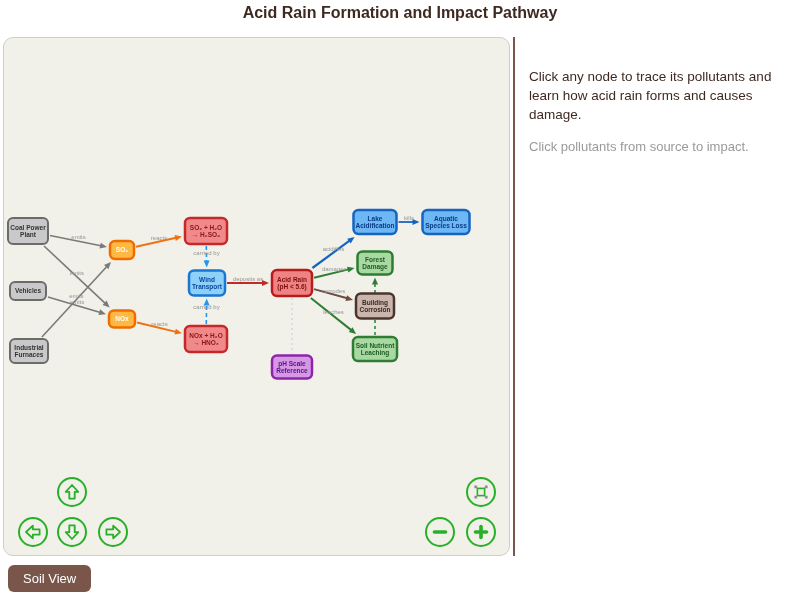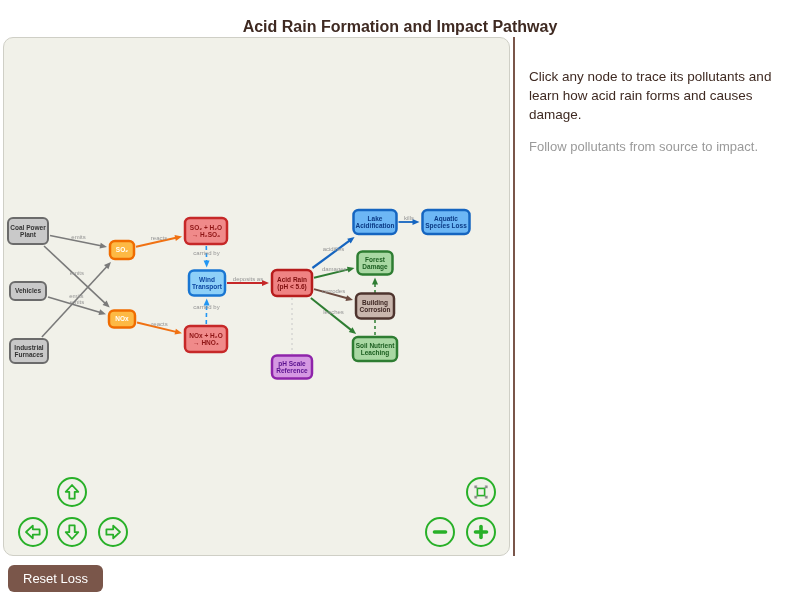--- a/index.html
+++ b/index.html
@@ -4,21 +4,21 @@
 <style>
   html,body{margin:0;padding:0;}
   body{
     width:800px;height:600px;position:relative;overflow:hidden;
     background:#ffffff;
     font-family:"Liberation Sans", sans-serif;
     --accent-green:#28b028; --brown:#7a564a; --ink:#3f2a22; --hint:#9a9a9a;
     --canvas-bg:#f1f1e9; --canvas-border:#cfcfc6; --divider:#7a564a;
   }
   .page-title{
-    position:absolute;top:18px;left:0;width:100%;text-align:center;
+    position:absolute;top:4px;left:0;width:100%;text-align:center;
     font-size:16px;font-weight:bold;color:var(--ink);margin:0;
   }
   .canvas{
     position:absolute;left:3px;top:37px;width:507px;height:519px;
     background:var(--canvas-bg);border:1px solid var(--canvas-border);
     border-radius:10px;box-sizing:border-box;
   }
   #diagram-svg{position:absolute;left:0;top:0;width:505px;height:517px;}
   #diagram-svg text{font-family:"Liberation Sans", sans-serif;}
   .node-group{cursor:pointer;}
@@ -215,16 +215,16 @@
       <line x1="4.5" y1="10" x2="15.5" y2="10" stroke="currentColor" stroke-width="3.6" stroke-linecap="round"></line>
       <line x1="10" y1="4.5" x2="10" y2="15.5" stroke="currentColor" stroke-width="3.6" stroke-linecap="round"></line>
     </svg>
   </button>
 </div>
 
 <div class="divider"></div>
 
 <aside class="sidebar">
   <p class="desc">Click any node to trace its pollutants and learn how acid rain forms and causes damage.</p>
-  <p class="hint">Follow pollutants from source to impact.</p>
+  <p class="hint">Click pollutants from source to impact.</p>
 </aside>
 
-<button class="reset-btn">Reset Loss</button>
+<button class="reset-btn">Soil View</button>
 
 </body></html>

